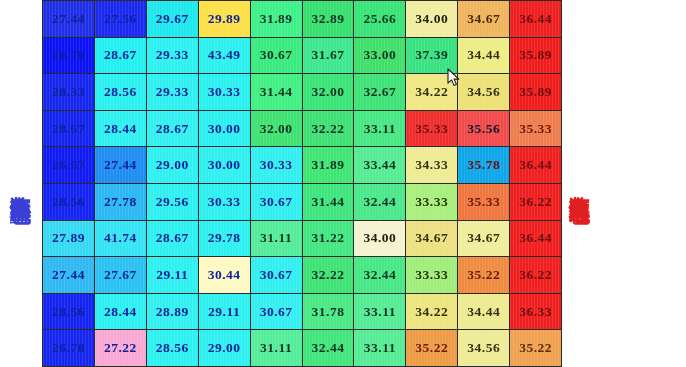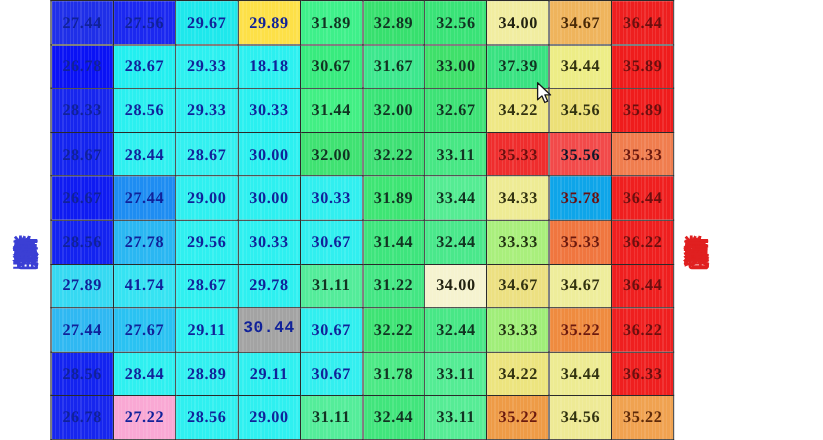--- a/index.html
+++ b/index.html
@@ -102,30 +102,30 @@
   <div class="heatmap-wrap">
     <table class="heatmap">
       <tbody id="heatmap-body">
           <tr>
             <td style="background: rgb(31, 47, 232); color: rgb(17, 34, 154);"><span>27.44</span></td>
             <td style="background: rgb(27, 40, 240); color: rgb(17, 34, 154);"><span>27.56</span></td>
             <td style="background: rgb(30, 232, 236); color: rgb(17, 34, 154);"><span>29.67</span></td>
             <td style="background: #fde047; color: rgb(17, 34, 154); margin-top: 12px;"><span>29.89</span></td>
             <td style="background: rgb(62, 240, 138); color: rgb(17, 51, 34);"><span>31.89</span></td>
             <td style="background: rgb(55, 224, 110); color: rgb(17, 51, 34);"><span>32.89</span></td>
-            <td style="background: rgb(57, 227, 119); color: rgb(17, 51, 34);"><span>32.56</span></td>
+            <td style="background: rgb(57, 227, 119); color: rgb(17, 51, 34);"><span>25.66</span></td>
             <td style="background: rgb(241, 237, 160); color: rgb(34, 34, 17);"><span>34.00</span></td>
             <td style="background: rgb(239, 180, 92); color: rgb(74, 42, 8);"><span>34.67</span></td>
             <td style="background: rgb(238, 31, 31); color: rgb(107, 15, 15);"><span>36.44</span></td>
           </tr>
           <tr>
             <td style="background: rgb(10, 18, 245); color: rgb(17, 34, 154);"><span>26.78</span></td>
             <td style="background: rgb(35, 239, 240); color: rgb(17, 34, 154);"><span>28.67</span></td>
             <td style="background: rgb(45, 240, 240); color: rgb(17, 34, 154);"><span>29.33</span></td>
-            <td style="background: rgb(44, 240, 240); color: rgb(17, 34, 154);"><span>18.18</span></td>
+            <td style="background: rgb(44, 240, 240); color: rgb(17, 34, 154);"><span>43.49</span></td>
             <td style="background: rgb(56, 235, 126); color: rgb(17, 51, 34);"><span>30.67</span></td>
             <td style="background: rgb(60, 231, 141); color: rgb(17, 51, 34);"><span>31.67</span></td>
             <td style="background: rgb(63, 224, 106); color: rgb(17, 51, 34);"><span>33.00</span></td>
             <td style="background: rgb(57, 226, 129); color: rgb(17, 51, 34);"><span>37.39</span></td>
             <td style="background: rgb(237, 237, 134); color: rgb(51, 51, 17);"><span>34.44</span></td>
             <td style="background: rgb(239, 28, 28); color: rgb(107, 15, 15);"><span>35.89</span></td>
           </tr>
           <tr>
             <td style="background: rgb(23, 38, 238); color: rgb(17, 34, 154);"><span>28.33</span></td>
             <td style="background: rgb(43, 240, 240); color: rgb(17, 34, 154);"><span>28.56</span></td>
@@ -183,21 +183,21 @@
             <td style="background: rgb(67, 230, 131); color: rgb(17, 51, 34);"><span>31.22</span></td>
             <td style="background: rgb(245, 243, 207); color: rgb(34, 34, 17);"><span>34.00</span></td>
             <td style="background: rgb(236, 224, 129); color: rgb(51, 51, 17);"><span>34.67</span></td>
             <td style="background: rgb(238, 237, 155); color: rgb(51, 51, 17);"><span>34.67</span></td>
             <td style="background: rgb(239, 31, 31); color: rgb(107, 15, 15);"><span>36.44</span></td>
           </tr>
           <tr>
             <td style="background: rgb(47, 184, 242); color: rgb(17, 34, 154);"><span>27.44</span></td>
             <td style="background: rgb(42, 194, 242); color: rgb(17, 34, 154);"><span>27.67</span></td>
             <td style="background: rgb(47, 240, 240); color: rgb(17, 34, 154);"><span>29.11</span></td>
-            <td style="background: #a3a3a3; color: rgb(17, 34, 154); font-family: Liberation Mono, monospace;"><span>30.44</span></td>
+            <td style="background: #fef9c3; color: rgb(17, 34, 154);"><span>30.44</span></td>
             <td style="background: rgb(49, 239, 239); color: rgb(17, 34, 154);"><span>30.67</span></td>
             <td style="background: rgb(62, 227, 116); color: rgb(17, 51, 34);"><span>32.22</span></td>
             <td style="background: rgb(72, 231, 134); color: rgb(17, 51, 34);"><span>32.44</span></td>
             <td style="background: rgb(160, 238, 121); color: rgb(34, 51, 17);"><span>33.33</span></td>
             <td style="background: rgb(239, 139, 63); color: rgb(107, 26, 15);"><span>35.22</span></td>
             <td style="background: rgb(239, 31, 31); color: rgb(107, 15, 15);"><span>36.22</span></td>
           </tr>
           <tr>
             <td style="background: rgb(19, 35, 240); color: rgb(17, 34, 154);"><span>28.56</span></td>
             <td style="background: rgb(47, 240, 240); color: rgb(17, 34, 154);"><span>28.44</span></td>

